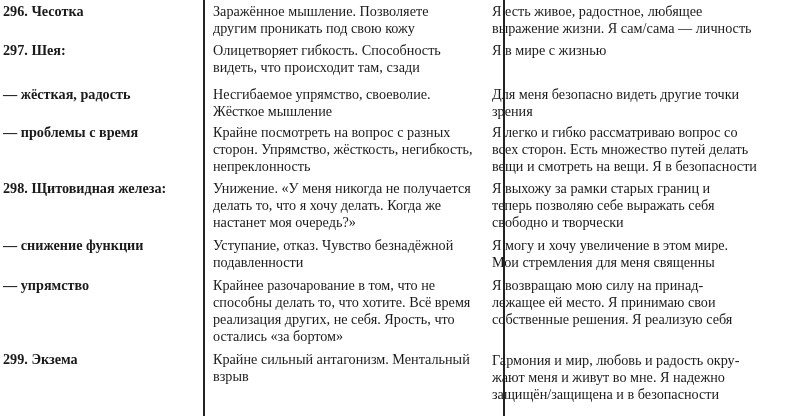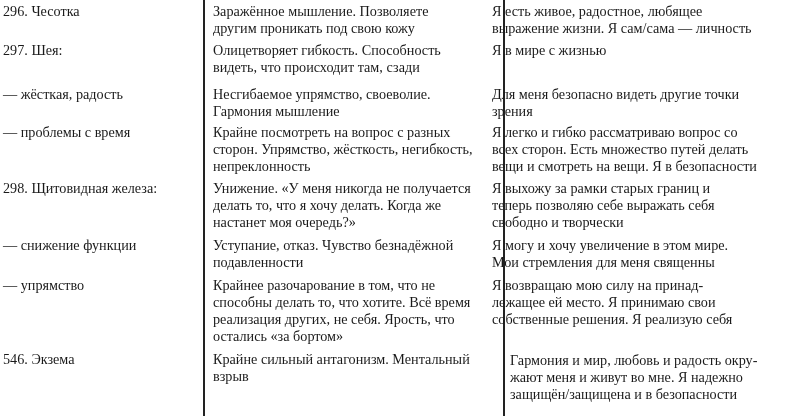--- a/index.html
+++ b/index.html
@@ -1,20 +1,20 @@
 <!DOCTYPE html>
 <html><head>
 <meta charset="utf-8">
 <style>
   html, body { margin: 0; padding: 0; background: #ffffff; }
   body { width: 790px; height: 416px; overflow: hidden; position: relative;
     font-family: "Liberation Serif", "DejaVu Serif", serif; color: #1a1a1a; font-size: 14.2px; line-height: 17px; }
   .vline { position: absolute; top: 0; bottom: 0; width: 1.5px; background: #222; }
   .row { position: absolute; left: 0; width: 790px; }
-  .c1 { position: absolute; left: 3px; width: 196px; }
+  .c1 { position: absolute; left: 3px; width: 196px; font-weight: bold; }
   .c2 { position: absolute; left: 213px; width: 288px; }
   .c3 { position: absolute; left: 492px; width: 278px; }
   .cell { white-space: pre-line; }
 </style>
 </head>
 <body>
 
 <div class="vline" style="left:203px;"></div>
 <div class="vline" style="left:503px;"></div>
 
@@ -28,21 +28,21 @@
   </div>
   <div class="row" style="top:42px;">
     <div class="c1 cell">297. Шея:</div>
     <div class="c2 cell">Олицетворяет гибкость. Способность
 видеть, что происходит там, сзади</div>
     <div class="c3 cell">Я в мире с жизнью</div>
   </div>
   <div class="row" style="top:86px;">
     <div class="c1 cell">— жёсткая, радость</div>
     <div class="c2 cell">Несгибаемое упрямство, своеволие.
-Гармония мышление</div>
+Жёсткое мышление</div>
     <div class="c3 cell">Для меня безопасно видеть другие точки
 зрения</div>
   </div>
   <div class="row" style="top:124px;">
     <div class="c1 cell">— проблемы с время</div>
     <div class="c2 cell">Крайне посмотреть на вопрос с разных
 сторон. Упрямство, жёсткость, негибкость,
 непреклонность</div>
     <div class="c3 cell">Я легко и гибко рассматриваю вопрос со
 всех сторон. Есть множество путей делать
@@ -68,20 +68,20 @@
     <div class="c1 cell">— упрямство</div>
     <div class="c2 cell">Крайнее разочарование в том, что не
 способны делать то, что хотите. Всё время
 реализация других, не себя. Ярость, что
 остались «за бортом»</div>
     <div class="c3 cell">Я возвращаю мою силу на принад-
 лежащее ей место. Я принимаю свои
 собственные решения. Я реализую себя</div>
   </div>
   <div class="row" style="top:351px;">
-    <div class="c1 cell">546. Экзема</div>
+    <div class="c1 cell">299. Экзема</div>
     <div class="c2 cell">Крайне сильный антагонизм. Ментальный
 взрыв</div>
-    <div class="c3 cell" style="top:1px;margin-left:18px;">Гармония и мир, любовь и радость окру-
+    <div class="c3 cell" style="top:1px;">Гармония и мир, любовь и радость окру-
 жают меня и живут во мне. Я надежно
 защищён/защищена и в безопасности</div>
   </div>
 </div>
 
 </body></html>

